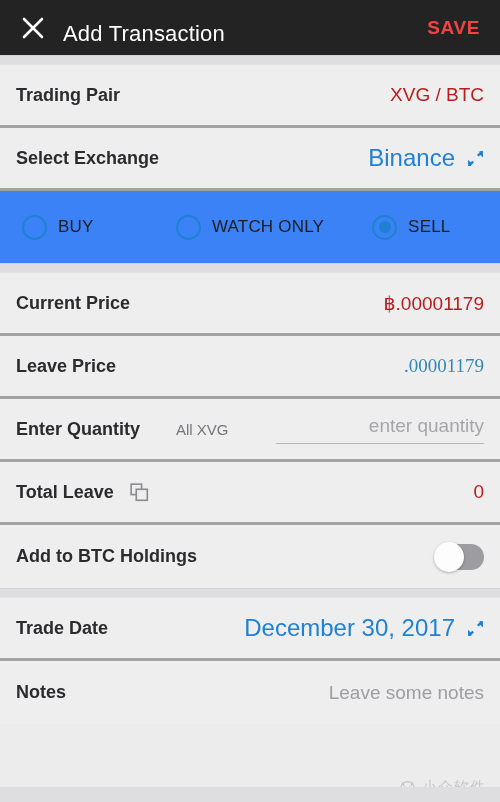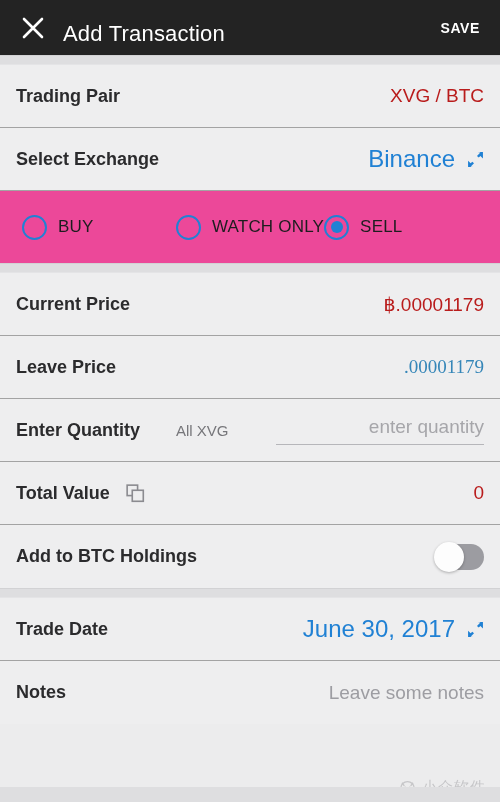--- a/index.html
+++ b/index.html
@@ -37,43 +37,43 @@
     color: #ffffff;
     font-size: 22px;
     font-weight: 400;
     margin-left: 15px;
     letter-spacing: 0.2px;
     flex: 1 1 auto;
     white-space: nowrap;
     margin-top: 12px;
   }
   .save-btn {
-    color: #ffffff;
-    font-size: 14px;
+    color: #ef4444;
+    font-size: 19px;
     font-weight: bold;
     letter-spacing: 0.6px;
     cursor: pointer;
     padding: 4px 2px;
   }
 
   
   .body { flex: 1 1 auto; position: relative; }
   .gap {
     height: 10px;
     background: #dedee0;
     border-top: 1px solid #d2d2d4;
     border-bottom: 1px solid #e4e4e6;
   }
   .section { background: #eeeeef; }
   .row {
     display: flex;
     align-items: center;
     padding: 0 16px;
     height: 63px;
-    border-bottom: 1px solid #a3a3a3;
+    border-bottom: 3px solid #a3a3a3;
     background: #eeeeef;
     position: relative;
   }
   .row.last { border-bottom: none; }
   .row-label {
     font-size: 18px;
     color: #2b2b2d;
     font-weight: bold;
     white-space: nowrap;
   }
@@ -97,22 +97,23 @@
     display: inline-flex;
     align-items: center;
     cursor: pointer;
   }
 
   
   .radio-row {
     height: 72px;
     display: flex;
     padding: 0 22px;
-    background: #ec4899;
+    background: #3b82f6;
     border-bottom: none;
+    gap: 48px;
   }
   .radio-item {
     display: flex;
     align-items: center;
     cursor: pointer;
   }
   .radio-item.buy { width: 155px; }
   .radio-item.sell { width: 155px; }
   .radio-circle {
     width: 25px; height: 25px;
@@ -300,21 +301,21 @@
 
       <div class="row">
         <span class="row-label">Enter Quantity</span>
         <span class="qty-all">All XVG</span>
         <span class="qty-input-wrap">
           <input class="qty-input" type="text" placeholder="enter quantity" style="">
         </span>
       </div>
 
       <div class="row">
-        <span class="row-label">Total Value</span>
+        <span class="row-label">Total Leave</span>
         <span class="copy-icon">
           <svg width="19" height="19" viewBox="0 0 20 20" aria-hidden="true">
             <rect x="1.2" y="1.2" width="11" height="11" fill="none" stroke="#8b8b90" stroke-width="1.7"></rect>
             <rect x="6.6" y="6.6" width="11.6" height="11.6" fill="#eeeeef" stroke="#8b8b90" stroke-width="1.7"></rect>
           </svg>
         </span>
         <span class="row-spacer"></span>
         <span class="row-value">0</span>
       </div>
 
@@ -327,21 +328,21 @@
       </div>
     </div>
 
     <div class="gap"></div>
 
     <div class="section">
 
       <div class="row">
         <span class="row-label">Trade Date</span>
         <span class="row-spacer"></span>
-        <span class="row-value link">June 30, 2017</span>
+        <span class="row-value link">December 30, 2017</span>
         <span class="expand-icon">
           <svg width="17" height="17" viewBox="0 0 16 16" aria-hidden="true">
             <path d="M15 1 L15 7 L12.6 4.6 L11 6.2 L9.4 4.6 L12.6 1.4 L10.2 1 Z" fill="#2081d4"></path>
             <path d="M1 15 L1 9.2 L3.4 11.6 L5 10 L6.6 11.6 L3.4 14.8 L5.8 15 Z" fill="#2081d4"></path>
           </svg>
         </span>
       </div>
 
       <div class="row last">
         <span class="row-label">Notes</span>

